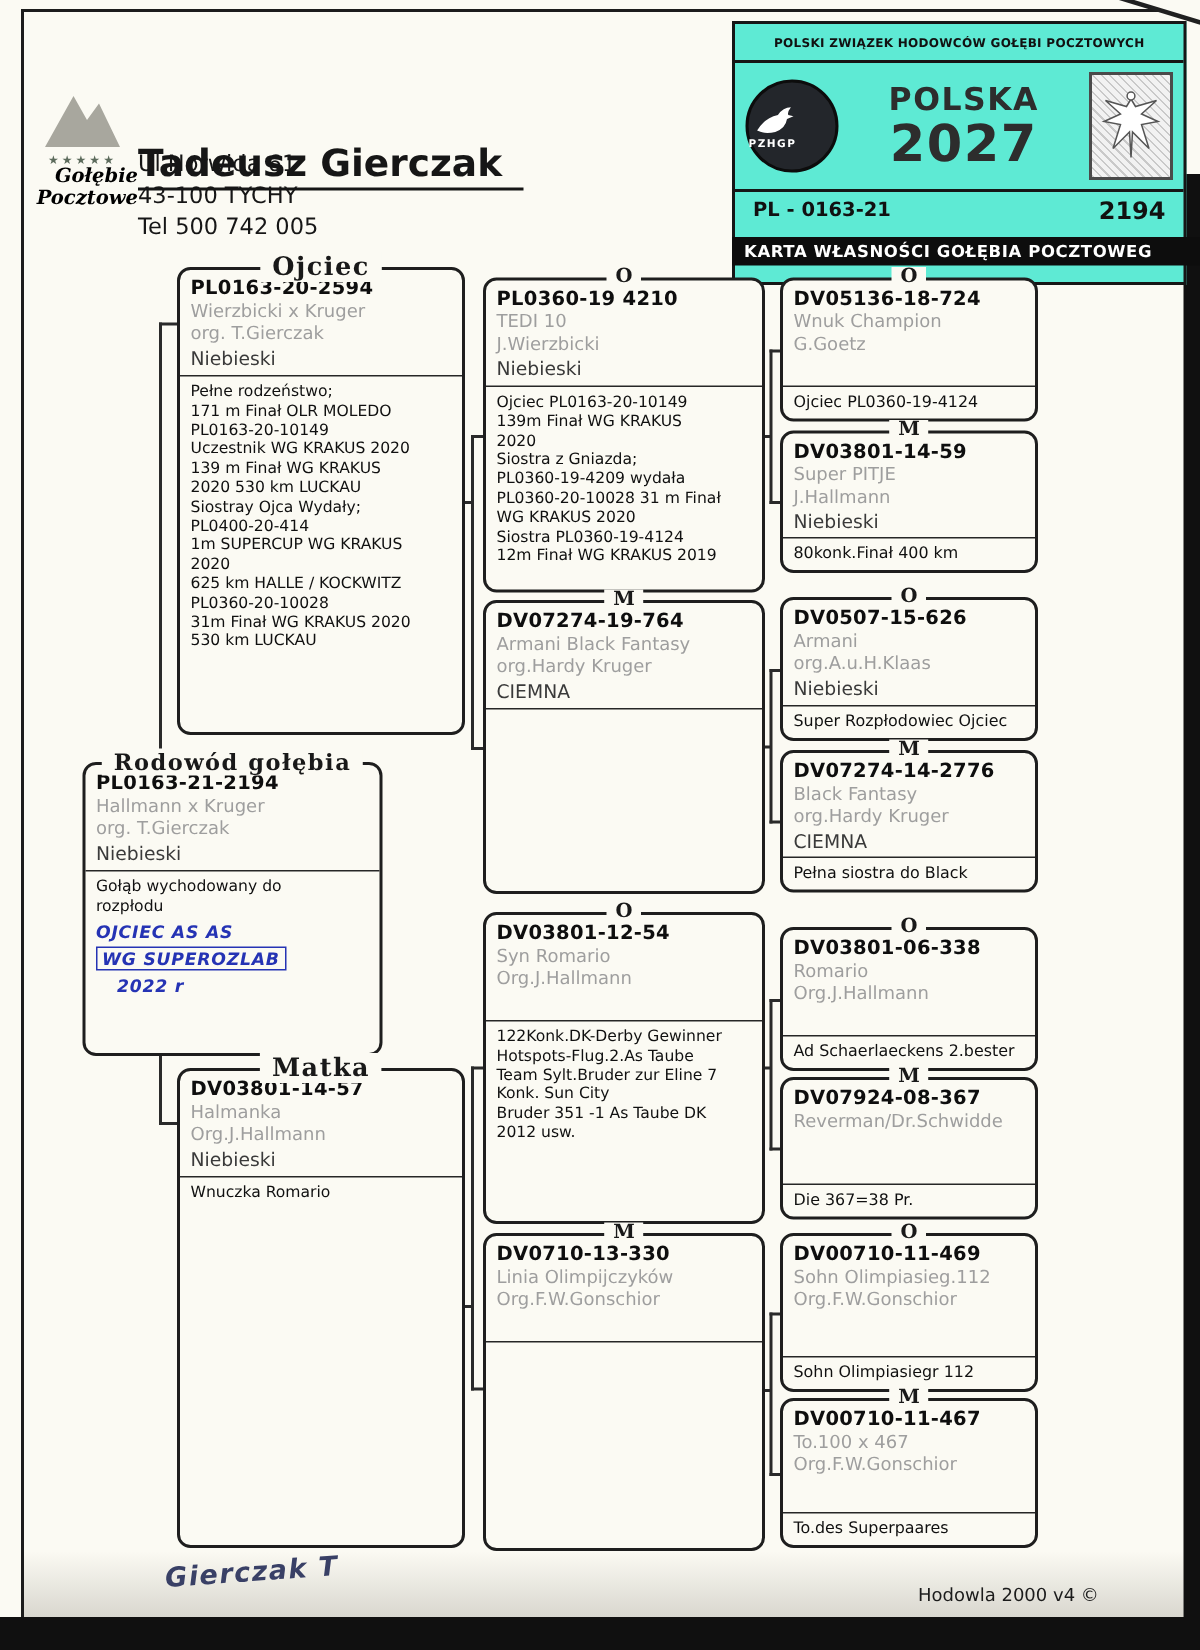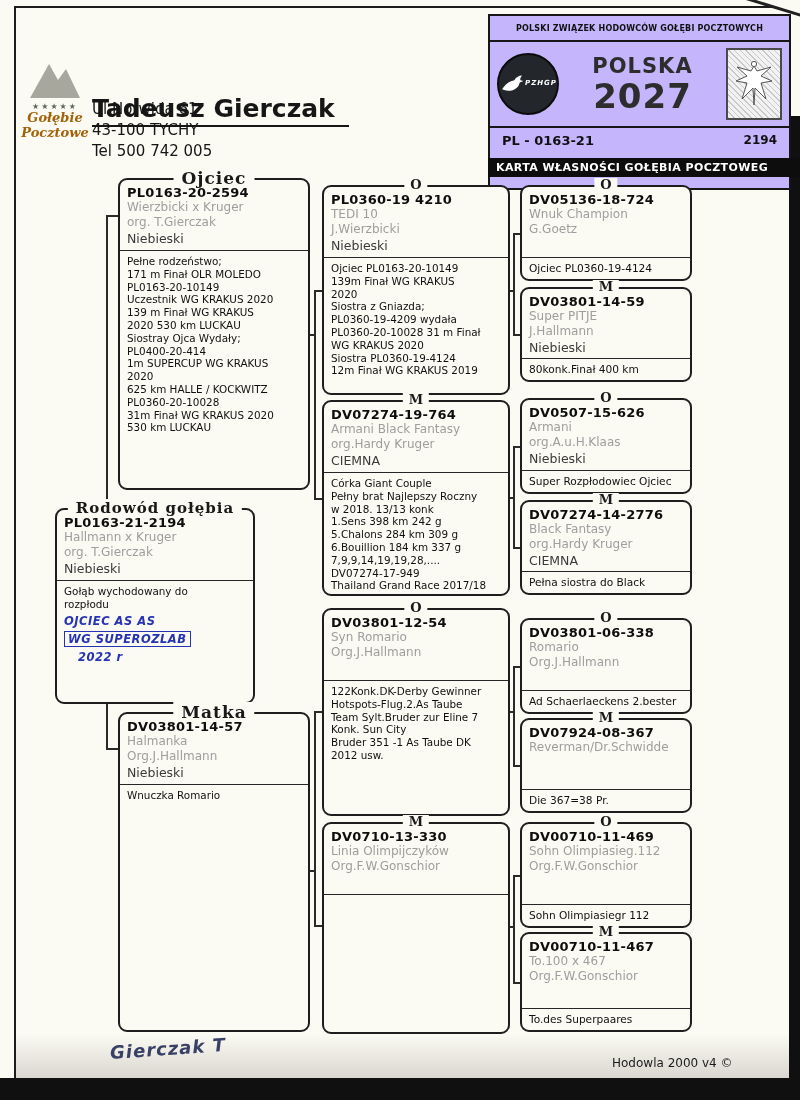--- a/index.html
+++ b/index.html
@@ -13,41 +13,41 @@
   .fade-bottom{position:absolute;left:16px;top:1034px;width:773px;height:44px;
         background:linear-gradient(rgba(251,250,243,0),#d9d7cf);}
   .pen-stroke{position:absolute;left:730px;top:4px;width:78px;height:3px;background:#202020;transform:rotate(17deg);}
   
   .hw{position:absolute;color:#2533b4;font-style:italic;font-weight:600;}
   .hw-top{left:46px;top:12px;font-size:15px;letter-spacing:1.4px;}
   .sig{left:110px;top:1038px;font-size:18px;color:#394066;transform:rotate(-4deg);letter-spacing:1px;}
   
   .logo{position:absolute;left:18px;top:60px;width:74px;text-align:center;}
   .logo .stars{font-size:8px;letter-spacing:2px;color:#5c6b5c;margin-top:-2px;}
-  .logo .ll{font-family:"DejaVu Serif",serif;font-style:italic;font-weight:bold;font-size:13px;color:#a16207;line-height:1.15;}
+  .logo .ll{font-family:"DejaVu Serif",serif;font-style:italic;font-weight:bold;font-size:13px;color:#000000;line-height:1.15;text-align:right;}
   .breeder{position:absolute;left:92px;top:56px;font-size:25px;font-weight:bold;color:#161616;
         border-bottom:2px solid #161616;padding-bottom:2px;padding-right:14px;margin-top:38px;}
   .addr{position:absolute;left:92px;font-size:15px;color:#161616;}
   .a1{top:100px}.a2{top:121px}.a3{top:142px}
   
   .stamp{position:absolute;left:488px;top:14px;width:303px;height:176px;border:2px solid #161616;
-        background:#c4b5fd;box-sizing:border-box;}
+        background:#5eead4;box-sizing:border-box;}
   .fed{height:24px;border-bottom:2px solid #161616;display:flex;align-items:center;justify-content:center;
         font-size:8px;font-weight:bold;letter-spacing:0.2px;text-align:center;padding:0 3px;}
   .smain{height:86px;border-bottom:2px solid #161616;display:flex;align-items:center;gap:6px;padding:0 7px;box-sizing:border-box;}
   .emblem{width:62px;height:62px;border-radius:50%;background:#23262b;border:2px solid #0c0c0c;
-        display:flex;flex-direction:row;align-items:center;justify-content:center;box-sizing:border-box;font-style:italic;}
+        display:flex;flex-direction:column;align-items:flex-start;justify-content:center;box-sizing:border-box;}
   .emblem-txt{color:#fff;font-size:7px;font-weight:bold;letter-spacing:1px;margin-top:-2px;}
   .scenter{flex:1;text-align:center;line-height:1;}
   .polska{font-size:21px;font-weight:900;color:#2d2d2d;letter-spacing:1px;}
   .year{font-size:34px;font-weight:900;color:#2d2d2d;letter-spacing:1px;margin-top:2px;}
   .eagle{width:56px;height:72px;border:2px solid #4a4a4a;box-sizing:border-box;display:flex;align-items:center;justify-content:center;
         background:repeating-linear-gradient(45deg,#c9c9c9 0 1px,#f2f2f2 1px 4px);}
   .sring{height:24px;display:flex;align-items:center;justify-content:space-between;padding:0 12px;font-weight:bold;}
-  .sring .r1{font-size:13px;}.sring .r2{font-size:12px;text-align:center;}
+  .sring .r1{font-size:13px;}.sring .r2{font-size:16px;text-align:center;}
   .karta{position:absolute;left:488px;top:158px;width:312px;height:19px;background:#0d0d0d;color:#fff;
         font-size:11px;font-weight:bold;letter-spacing:0.4px;display:flex;align-items:center;padding:0 8px;box-sizing:border-box;}
   
   .pbox{position:absolute;box-sizing:border-box;border:2px solid #1e1e1e;border-radius:9px;background:#fbfaf3;
         padding:5px 7px 4px;display:flex;flex-direction:column;}
   .btitle{position:absolute;top:-12px;left:50%;transform:translateX(-50%);background:#fbfaf3;padding:0 8px;
         font-family:"DejaVu Serif",serif;font-weight:bold;font-size:17px;letter-spacing:1px;white-space:nowrap;color:#191919;}
   .btitle.sm{font-size:15px;top:-11px;}
   .marker{position:absolute;top:-9px;left:50%;transform:translateX(-50%);background:#fbfaf3;padding:0 6px;
         font-family:"DejaVu Serif",serif;font-weight:bold;font-size:13px;line-height:1;color:#191919;}
@@ -217,29 +217,20 @@
 12m Finał WG KRAKUS 2019</div>
   </div>
 
   <div class="pbox" style="left:322px;top:400px;width:188px;height:196px">
     <div class="marker">M</div>
     <div class="ring">DV07274-19-764</div>
     <div class="gname">Armani Black Fantasy</div>
     <div class="gorg">org.Hardy Kruger</div>
     <div class="gcolor">CIEMNA</div>
     <div class="dv"></div>
-    <div class="notes">Córka Giant Couple
-Pełny brat  Najlepszy Roczny
-w 2018.  13/13 konk
-1.Sens 398 km  242 g
-5.Chalons 284 km  309 g
-6.Bouillion 184 km   337 g
-7,9,9,14,19,19,28,....
-DV07274-17-949
-Thailand Grand Race 2017/18</div>
   </div>
 
   <div class="pbox" style="left:322px;top:608px;width:188px;height:208px">
     <div class="marker">O</div>
     <div class="ring">DV03801-12-54</div>
     <div class="gname">Syn Romario</div>
     <div class="gorg">Org.J.Hallmann</div>
     <div class="spacer"></div>
     <div class="dv"></div>
     <div class="notes">122Konk.DK-Derby Gewinner

